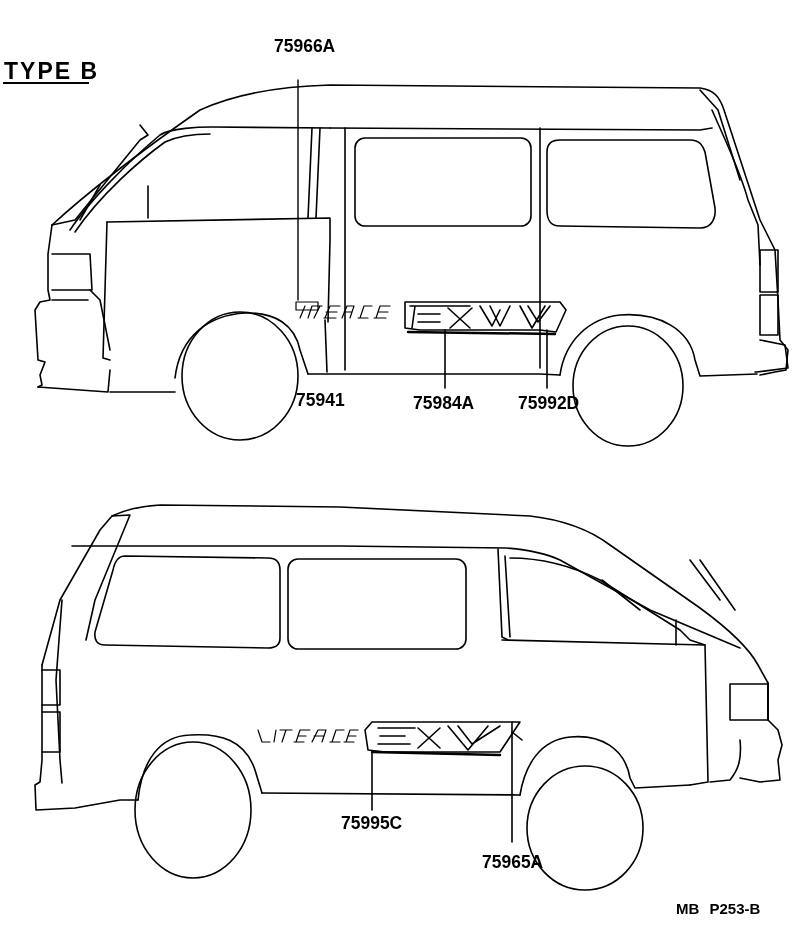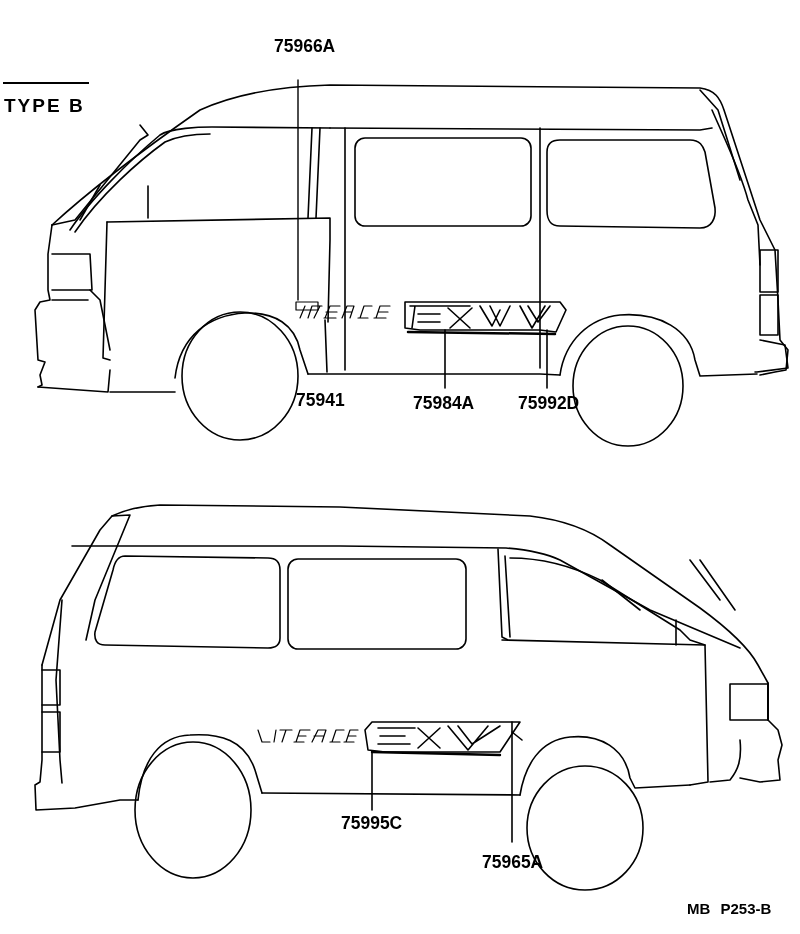--- a/index.html
+++ b/index.html
@@ -1,22 +1,22 @@
 <!DOCTYPE html>
 <html><head>
 <meta charset="utf-8">
 <style>
   html, body { margin: 0; padding: 0; background: #ffffff; }
   #canvas { position: relative; width: 800px; height: 934px; background: #ffffff; overflow: hidden; }
   svg { position: absolute; left: 0; top: 0; }
   .lbl { position: absolute; font-family: "Liberation Sans", sans-serif; font-weight: bold; color: #000; font-size: 19px; letter-spacing: 0px; line-height: 1; white-space: nowrap; }
   .lbl.part { transform: scaleX(0.92); transform-origin: left top; cursor: pointer; }
-  .title { position: absolute; left: 4px; top: 58px; font-family: "Liberation Sans", sans-serif; font-weight: bold; font-size: 19px; color:#000; letter-spacing: 2px; margin-top: 37px; }
+  .title { position: absolute; left: 4px; top: 58px; font-family: "Liberation Sans", sans-serif; font-weight: bold; font-size: 23px; color:#000; letter-spacing: 2px; }
   .title-underline { position: absolute; left: 3px; top: 82px; width: 86px; height: 2px; background: #000; }
-  .footer { position: absolute; left: 676px; top: 900px; font-family: "Liberation Sans", sans-serif; font-weight: bold; font-size: 15px; color:#000; word-spacing: 6px; margin-left: 11px; }
+  .footer { position: absolute; left: 676px; top: 900px; font-family: "Liberation Sans", sans-serif; font-weight: bold; font-size: 15px; color:#000; word-spacing: 6px; }
 </style>
 </head>
 <body>
 
 <div id="canvas">
 
   <div class="title">TYPE  B</div>
   <div class="title-underline"></div>
 
   <svg width="800" height="934" viewBox="0 0 800 934" fill="none" stroke="#000" stroke-width="1.6" stroke-linejoin="round" stroke-linecap="round">

